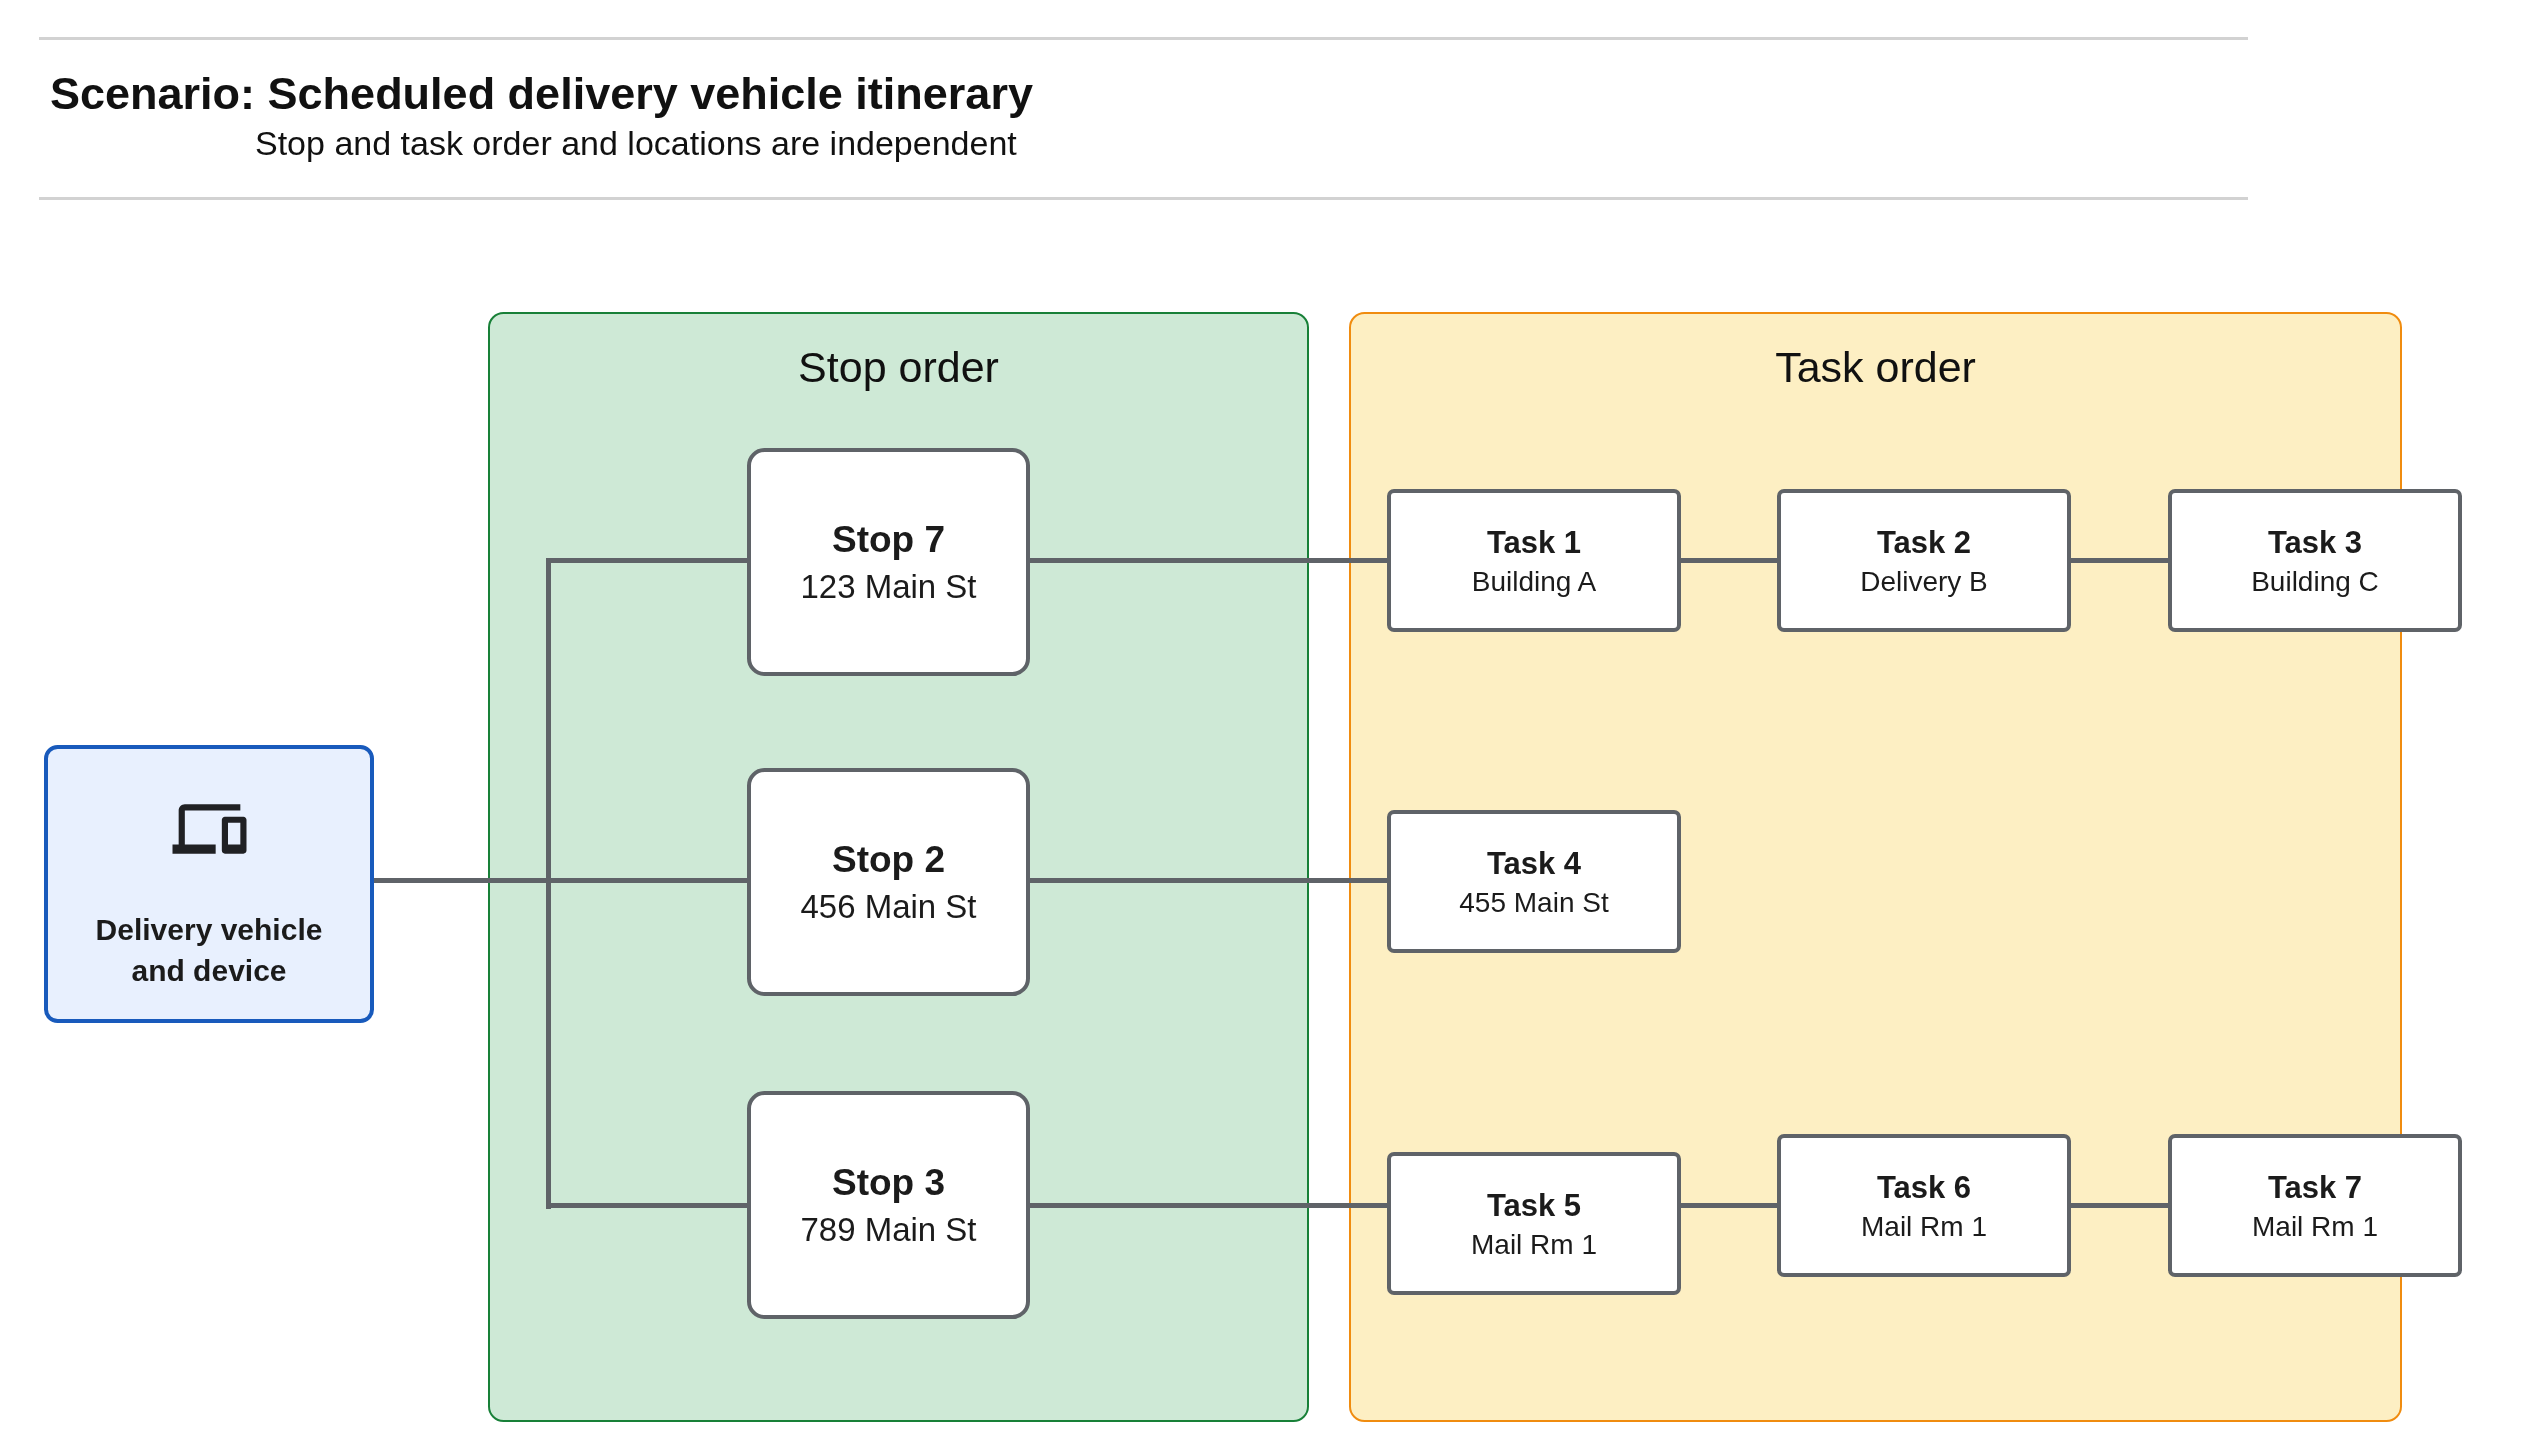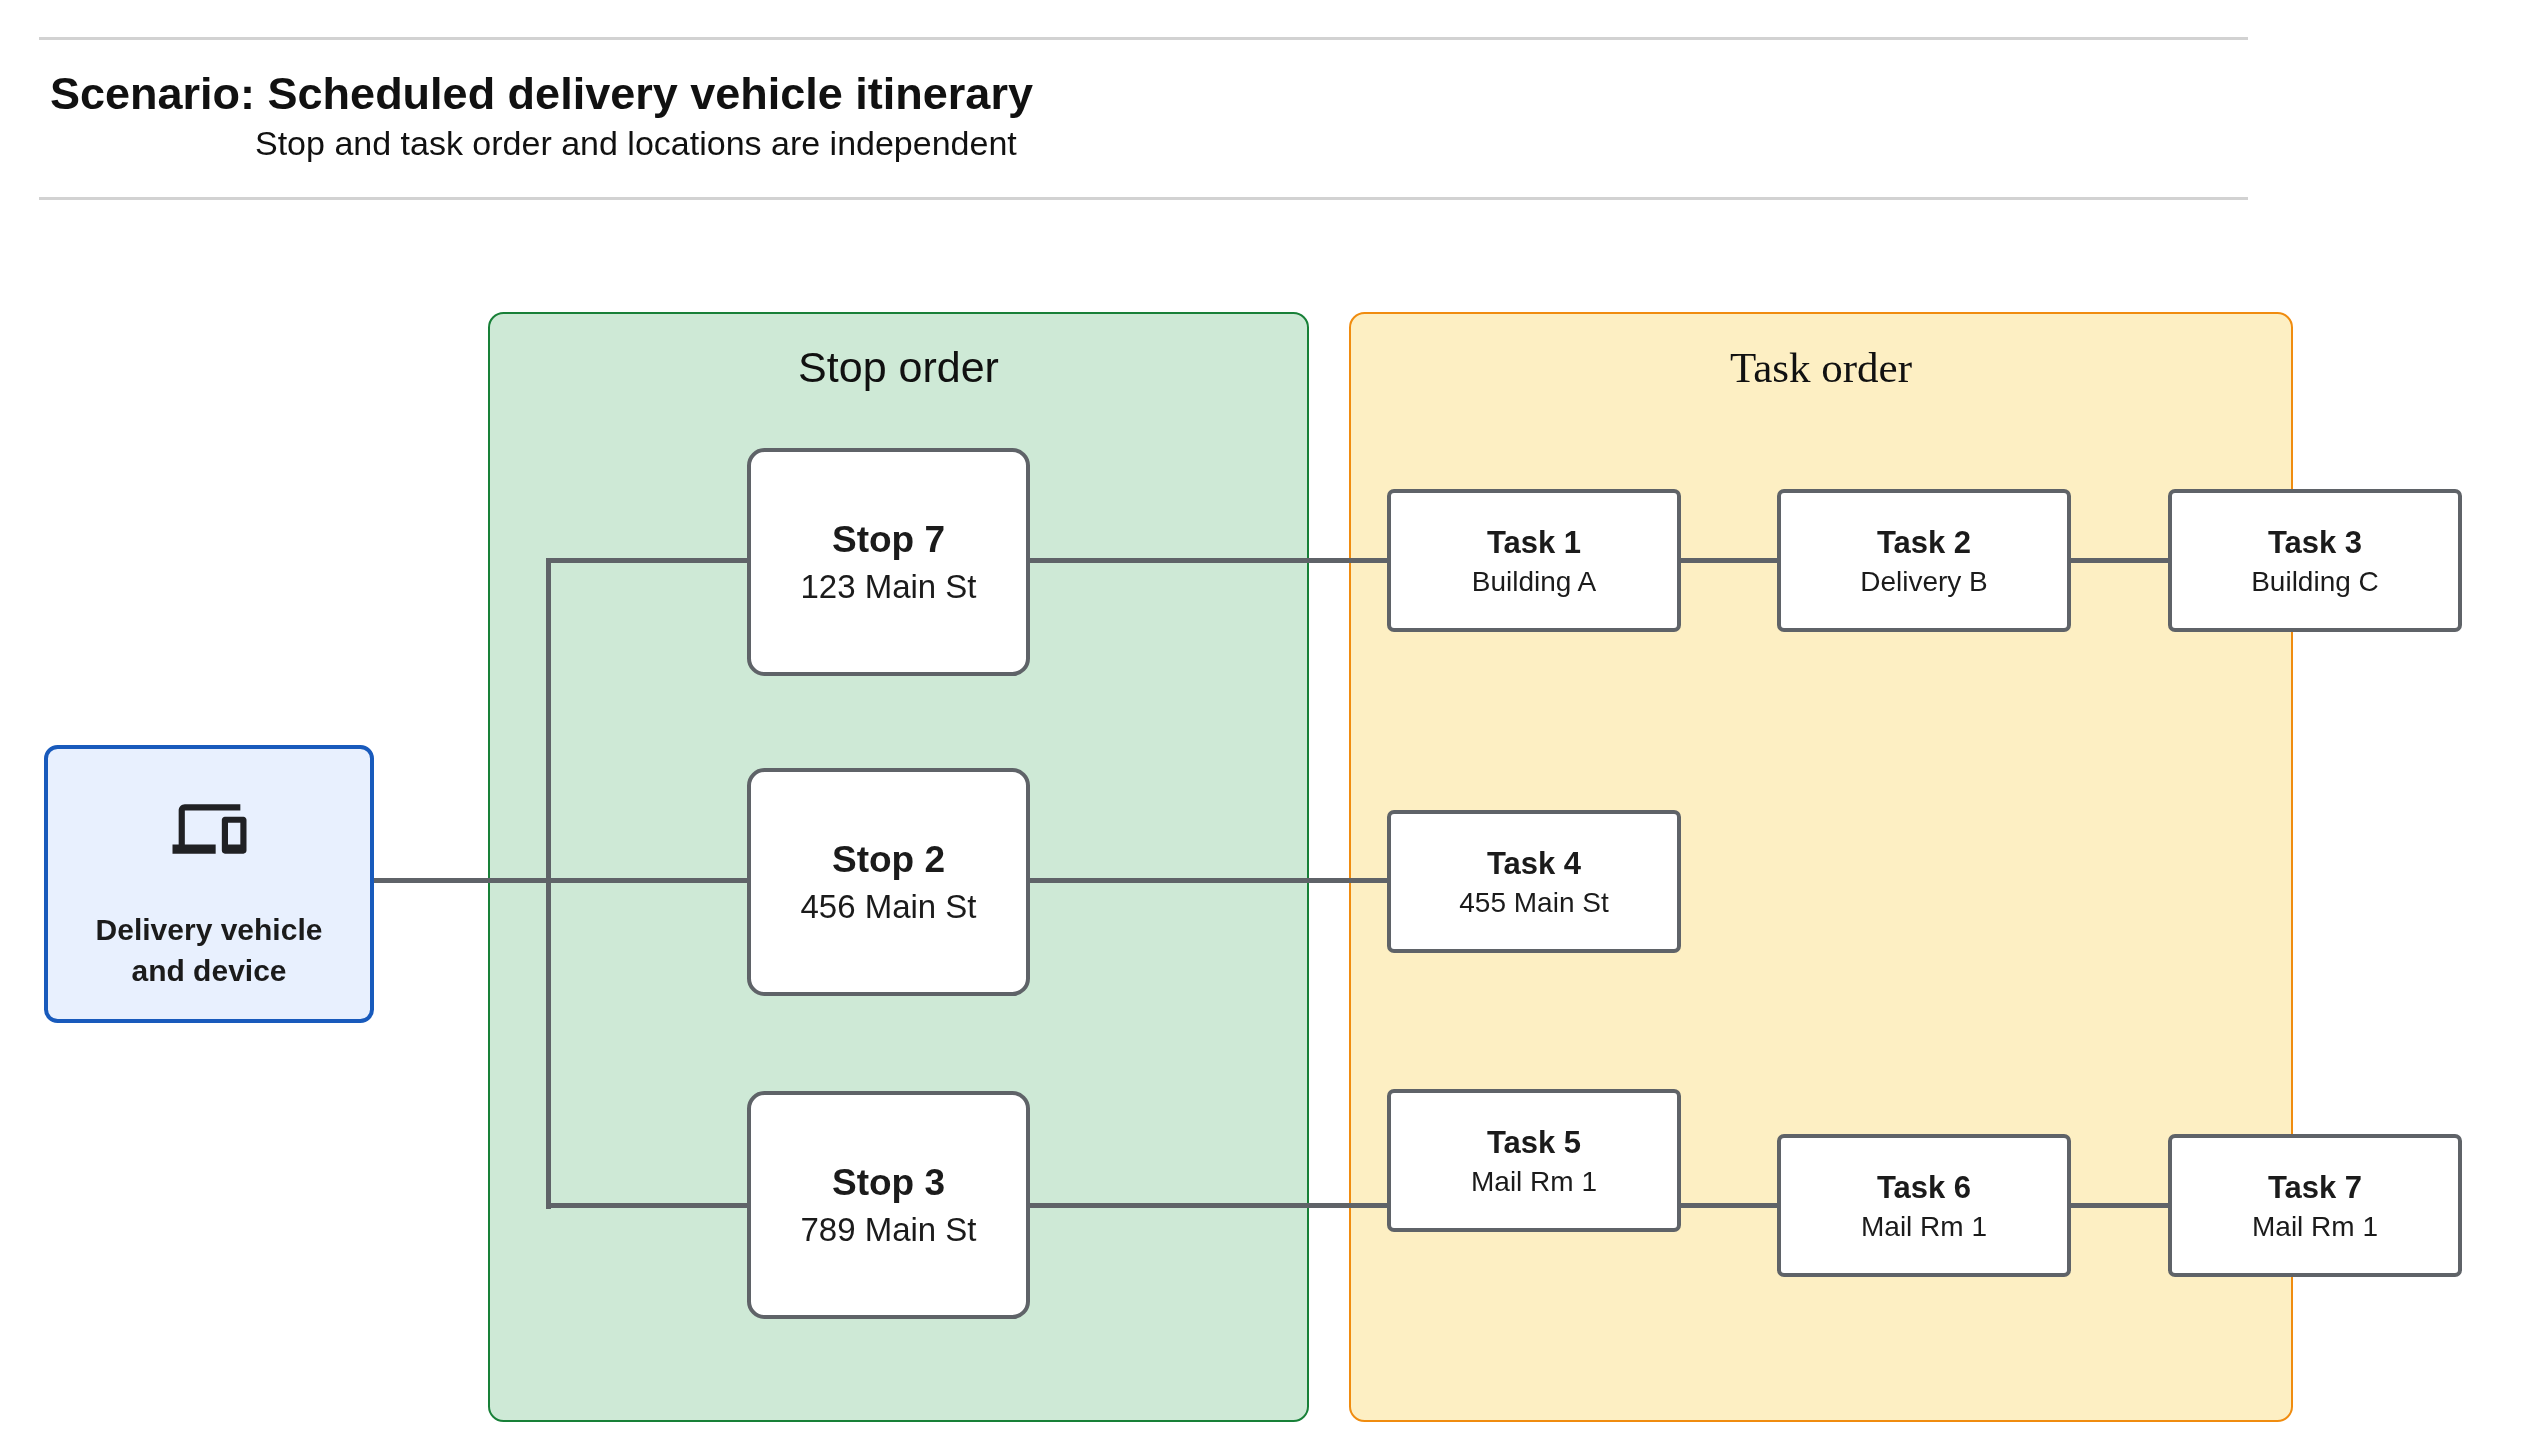--- a/index.html
+++ b/index.html
@@ -41,21 +41,21 @@
 <div class="canvas">
 
   <div class="rule" style="left:39px;top:37px;width:2209px;"></div>
   <div class="scenario-title">Scenario: Scheduled delivery vehicle itinerary</div>
   <div class="scenario-subtitle">Stop and task order and locations are independent</div>
   <div class="rule" style="left:39px;top:197px;width:2209px;"></div>
 
   <div class="panel green" style="left:488px;top:312px;width:821px;height:1110px;">
     <div class="panel-title">Stop order</div>
   </div>
-  <div class="panel yellow" style="left:1349px;top:312px;width:944px;height:1110px;font-family:Liberation Serif, serif;">
+  <div class="panel yellow" style="left:1349px;top:312px;width:1053px;height:1110px;">
     <div class="panel-title">Task order</div>
   </div>
 
   <div class="edge" style="left:373px;top:878px;width:375px;height:4.8px;"></div>
   <div class="edge" style="left:546px;top:558px;width:4.8px;height:651px;"></div>
   <div class="edge" style="left:546px;top:558px;width:208px;height:4.8px;"></div>
   <div class="edge" style="left:546px;top:1203px;width:208px;height:4.8px;"></div>
   <div class="edge" style="left:1028px;top:558px;width:361px;height:4.8px;"></div>
   <div class="edge" style="left:1678px;top:558px;width:101px;height:4.8px;"></div>
   <div class="edge" style="left:2069px;top:558px;width:101px;height:4.8px;"></div>
@@ -98,21 +98,21 @@
   <div class="node task" style="left:2168px;top:489px;">
     <div class="node-title">Task 3</div>
     <div class="node-sub">Building C</div>
   </div>
 
   <div class="node task" style="left:1387px;top:810px;">
     <div class="node-title">Task 4</div>
     <div class="node-sub">455 Main St</div>
   </div>
 
-  <div class="node task" style="left:1387px;top:1089px;">
+  <div class="node task" style="left:1387px;top:1152px;">
     <div class="node-title">Task 5</div>
     <div class="node-sub">Mail Rm 1</div>
   </div>
   <div class="node task" style="left:1777px;top:1134px;">
     <div class="node-title">Task 6</div>
     <div class="node-sub">Mail Rm 1</div>
   </div>
   <div class="node task" style="left:2168px;top:1134px;">
     <div class="node-title">Task 7</div>
     <div class="node-sub">Mail Rm 1</div>

